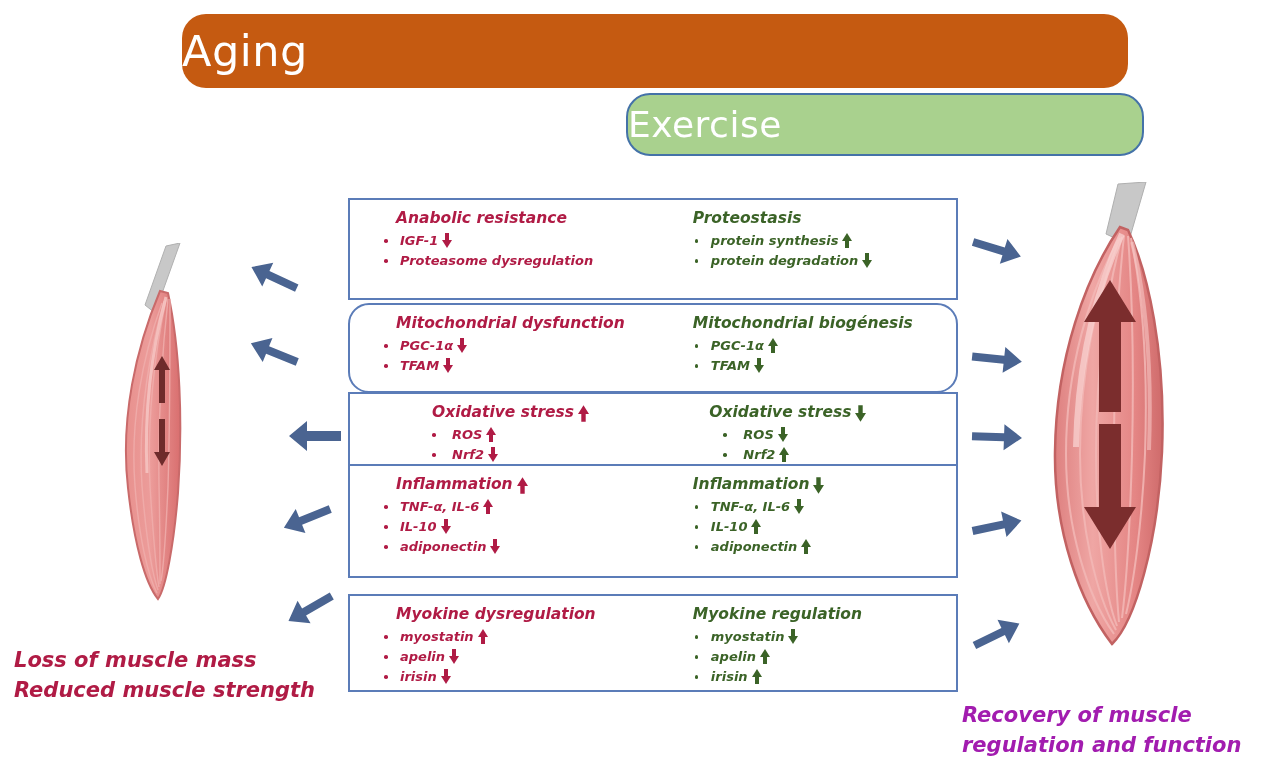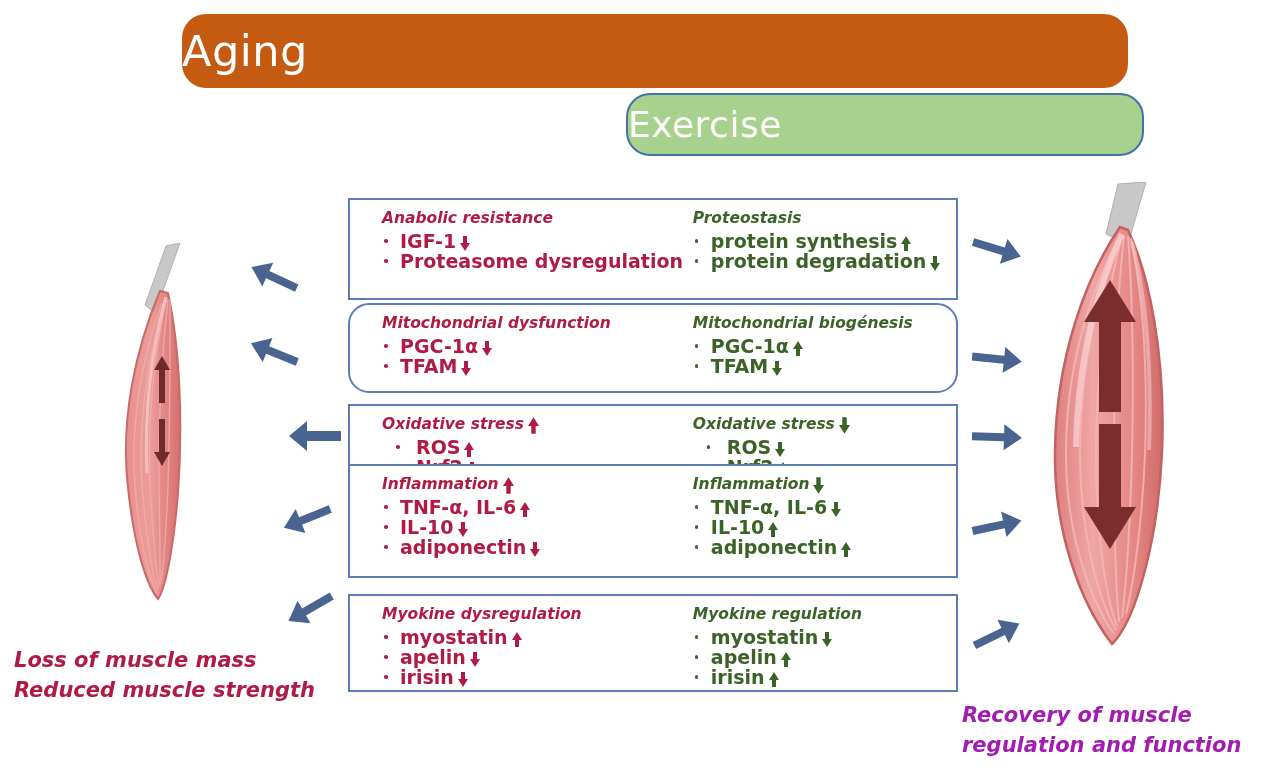--- a/index.html
+++ b/index.html
@@ -70,32 +70,33 @@
   .col-exercise { width: 265px; padding-left: 0px; }
 
   .col-title {
     font-family: "DejaVu Sans", sans-serif;
     font-style: italic;
     font-weight: bold;
     font-size: 15.5px;
     line-height: 21px;
     white-space: nowrap;
   }
-  .aging-txt   { color: #B01B45; }
+  .aging-txt   { color: #B01B45; margin-left: 14px; }
   .exercise-txt{ color: #3B6327; }
 
   ul.items {
     list-style: none;
     margin: 2px 0 0 0;
     padding: 0;
   }
   ul.items li {
     font-family: "DejaVu Sans", sans-serif;
+    font-style: italic;
     font-weight: bold;
-    font-size: 19px;
+    font-size: 13px;
     line-height: 20px;
     white-space: nowrap;
     position: relative;
     padding-left: 18px;
   }
   ul.items li .dot {
     position: absolute;
     left: 2px;
     top: 8px;
     width: 3.5px;
@@ -263,21 +264,21 @@
                   <path d="M5 0 L10 8 L7 8 L7 15 L3 15 L3 8 L0 8 Z" fill="#3B6327"></path>
                 </svg></span></li>
           <li><span class="dot"></span><span>TFAM</span><span class="arrowglyph"><svg width="10" height="15" viewBox="0 0 10 15">
                   <path d="M5 15 L0 7 L3 7 L3 0 L7 0 L7 7 L10 7 Z" fill="#3B6327"></path>
                 </svg></span></li>
         </ul>
       </div>
     </div>
   </div>
 
-  <div class="panel indent" id="panel-2" style="top:404px; height:94px;">
+  <div class="panel indent" id="panel-2" style="top:392px; height:94px;padding-left:36px;">
     <div class="panel-inner">
       <div class="col col-aging">
         <div class="col-title aging-txt">
           <span>Oxidative stress</span><span class="arrowglyph"><svg width="11" height="17" viewBox="0 0 10 15">
                 <path d="M5 0 L10 8 L7 8 L7 15 L3 15 L3 8 L0 8 Z" fill="#B01B45"></path>
               </svg></span>
         </div>
         <ul class="items aging-txt">
           <li><span class="dot"></span><span>ROS</span><span class="arrowglyph"><svg width="10" height="15" viewBox="0 0 10 15">
                   <path d="M5 0 L10 8 L7 8 L7 15 L3 15 L3 8 L0 8 Z" fill="#B01B45"></path>

